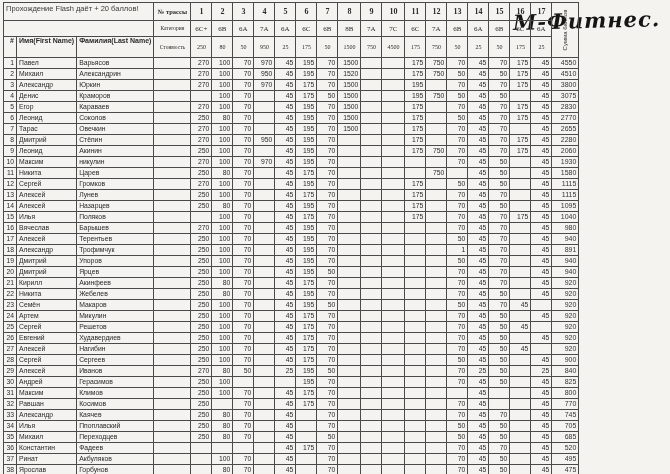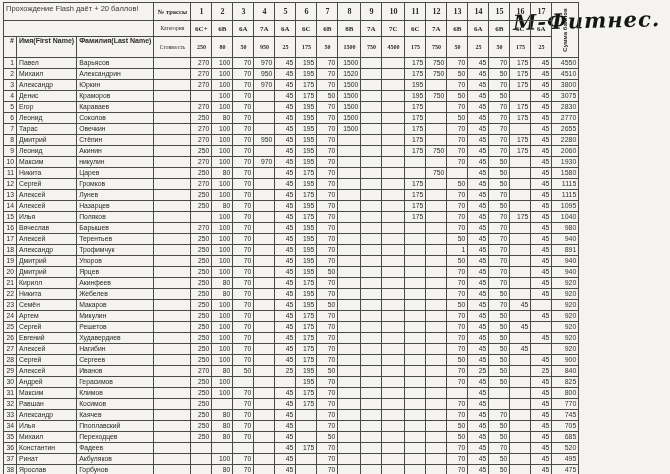--- a/index.html
+++ b/index.html
@@ -29,21 +29,21 @@
     border-collapse:collapse;table-layout:fixed;
   }
   table.results th, table.results td{
     border:1px solid #4a4a4a;
     padding:0 2px;
     overflow:hidden;white-space:nowrap;
   }
   
   th.nob, td.sumcell{border:none;background:transparent;}
   
-  thead th{font-family:"Liberation Serif", serif;font-weight:bold;}
+  thead th{font-family:"Liberation Serif", serif;font-weight:normal;}
   tr.r-num{height:18px;}
   tr.r-cat{height:16px;}
   tr.r-cost{height:21px;}
   th.rn{font-weight:bold;font-size:8px;text-align:center;}
   th.cat{font-size:7px;text-align:center;}
   th.cost{font-size:6px;text-align:center;}
   th.lbl{
     font-size:6.5px;text-align:center;font-weight:bold;
     white-space:pre-line;line-height:1.1;
   }

